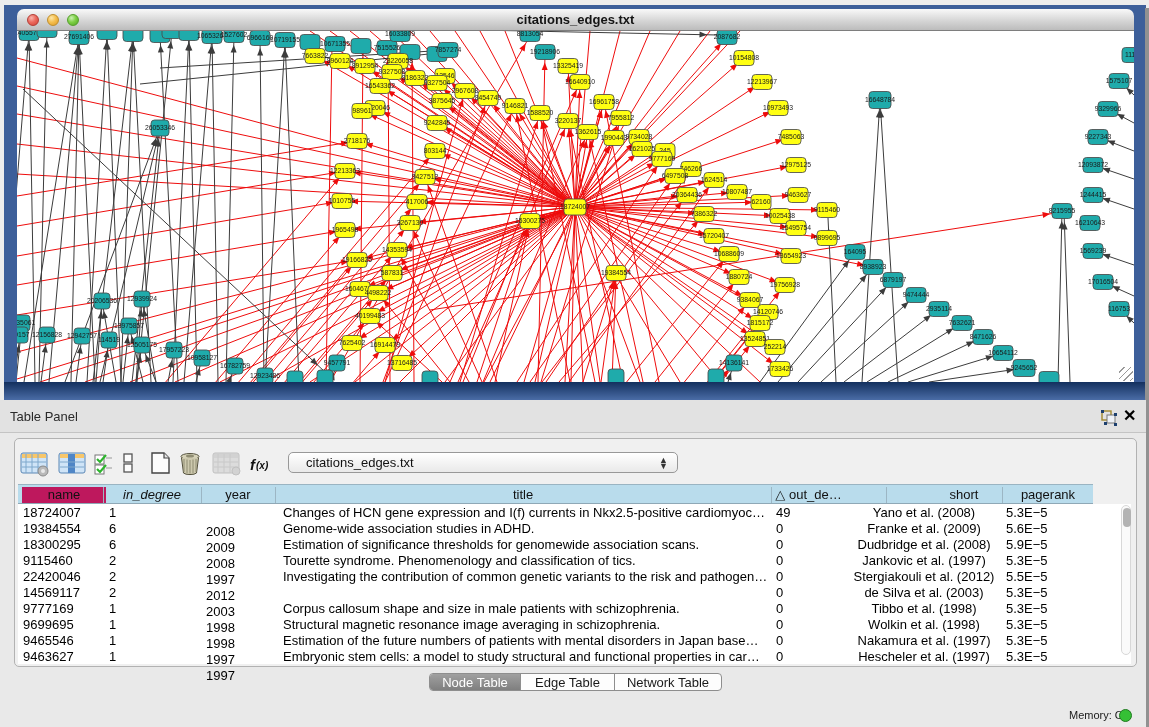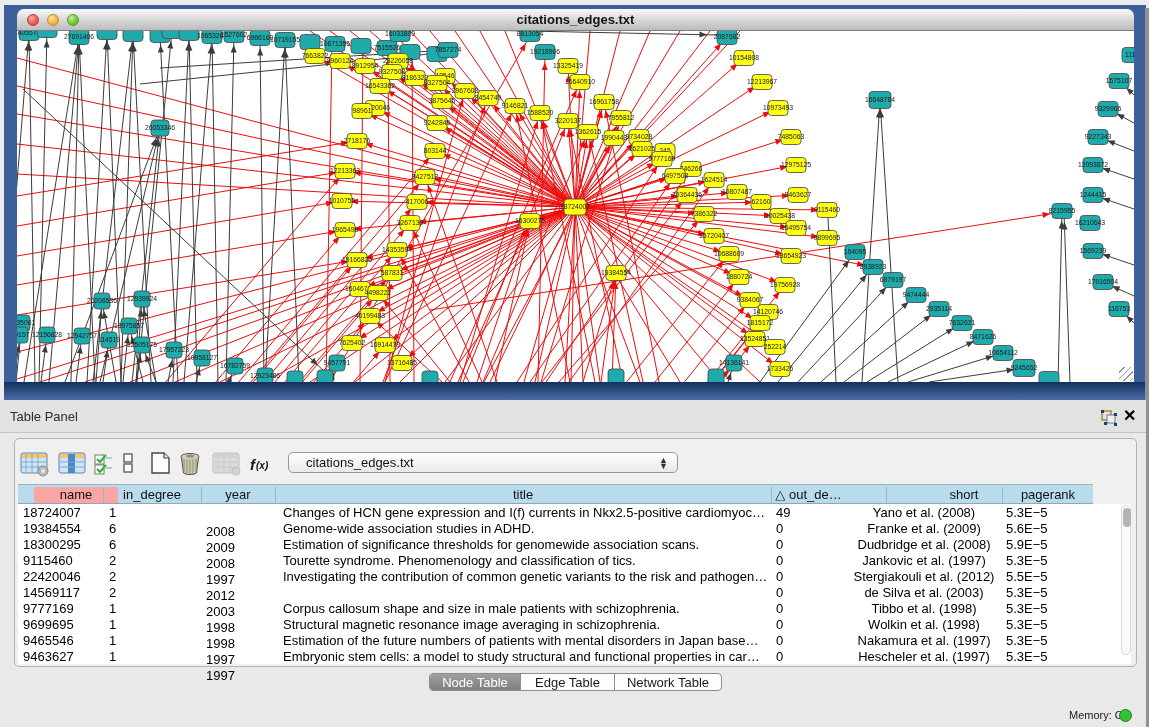--- a/index.html
+++ b/index.html
@@ -857,22 +857,22 @@
         <rect x="6" y="2" width="24" height="4" fill="#bbb"></rect>
         <path d="M10 2 V21 M16 2 V21 M22 2 V21 M6 10 H30 M6 15 H30" stroke="#aaa" stroke-width="1" fill="none"></path>
         <circle cx="28" cy="19" r="4" fill="#bbb" stroke="#999"></circle>
       </g>
 
       <text x="234" y="18" font-size="15" font-style="italic" font-weight="bold" font-family="Liberation Serif,serif" fill="#111">f</text>
       <text x="240" y="17" font-size="10" font-style="italic" font-weight="bold" font-family="Liberation Serif,serif" fill="#111">(x)</text>
     </svg>
     <div class="combo">citations_edges.txt<span class="ar">▲<br>▼</span></div>
     <div class="thead">
-      <div class="h" style="left:16px;width:84px;background:#fca5a5;border-left:none;">name</div>
-      <div class="h" style="left:85px;width:97px;">in_degree</div>
+      <div class="h" style="left:4px;width:84px;background:#be185d;border-left:none;">name</div>
+      <div class="h" style="left:85px;width:97px;font-style:italic;">in_degree</div>
       <div class="h" style="left:183px;width:73px;">year</div>
       <div class="h" style="left:257px;width:495px;">title</div>
       <div class="h" style="left:753px;width:74px;">△ out_de…</div>
       <div class="h" style="left:828px;width:155px;margin-left:40px;">short</div>
       <div class="h" style="left:984px;width:91px;">pagerank</div>
     </div>
     <div class="tbody">
 <div class="tr">
           <div class="c c0">18724007</div>
           <div class="c c1">1</div>

